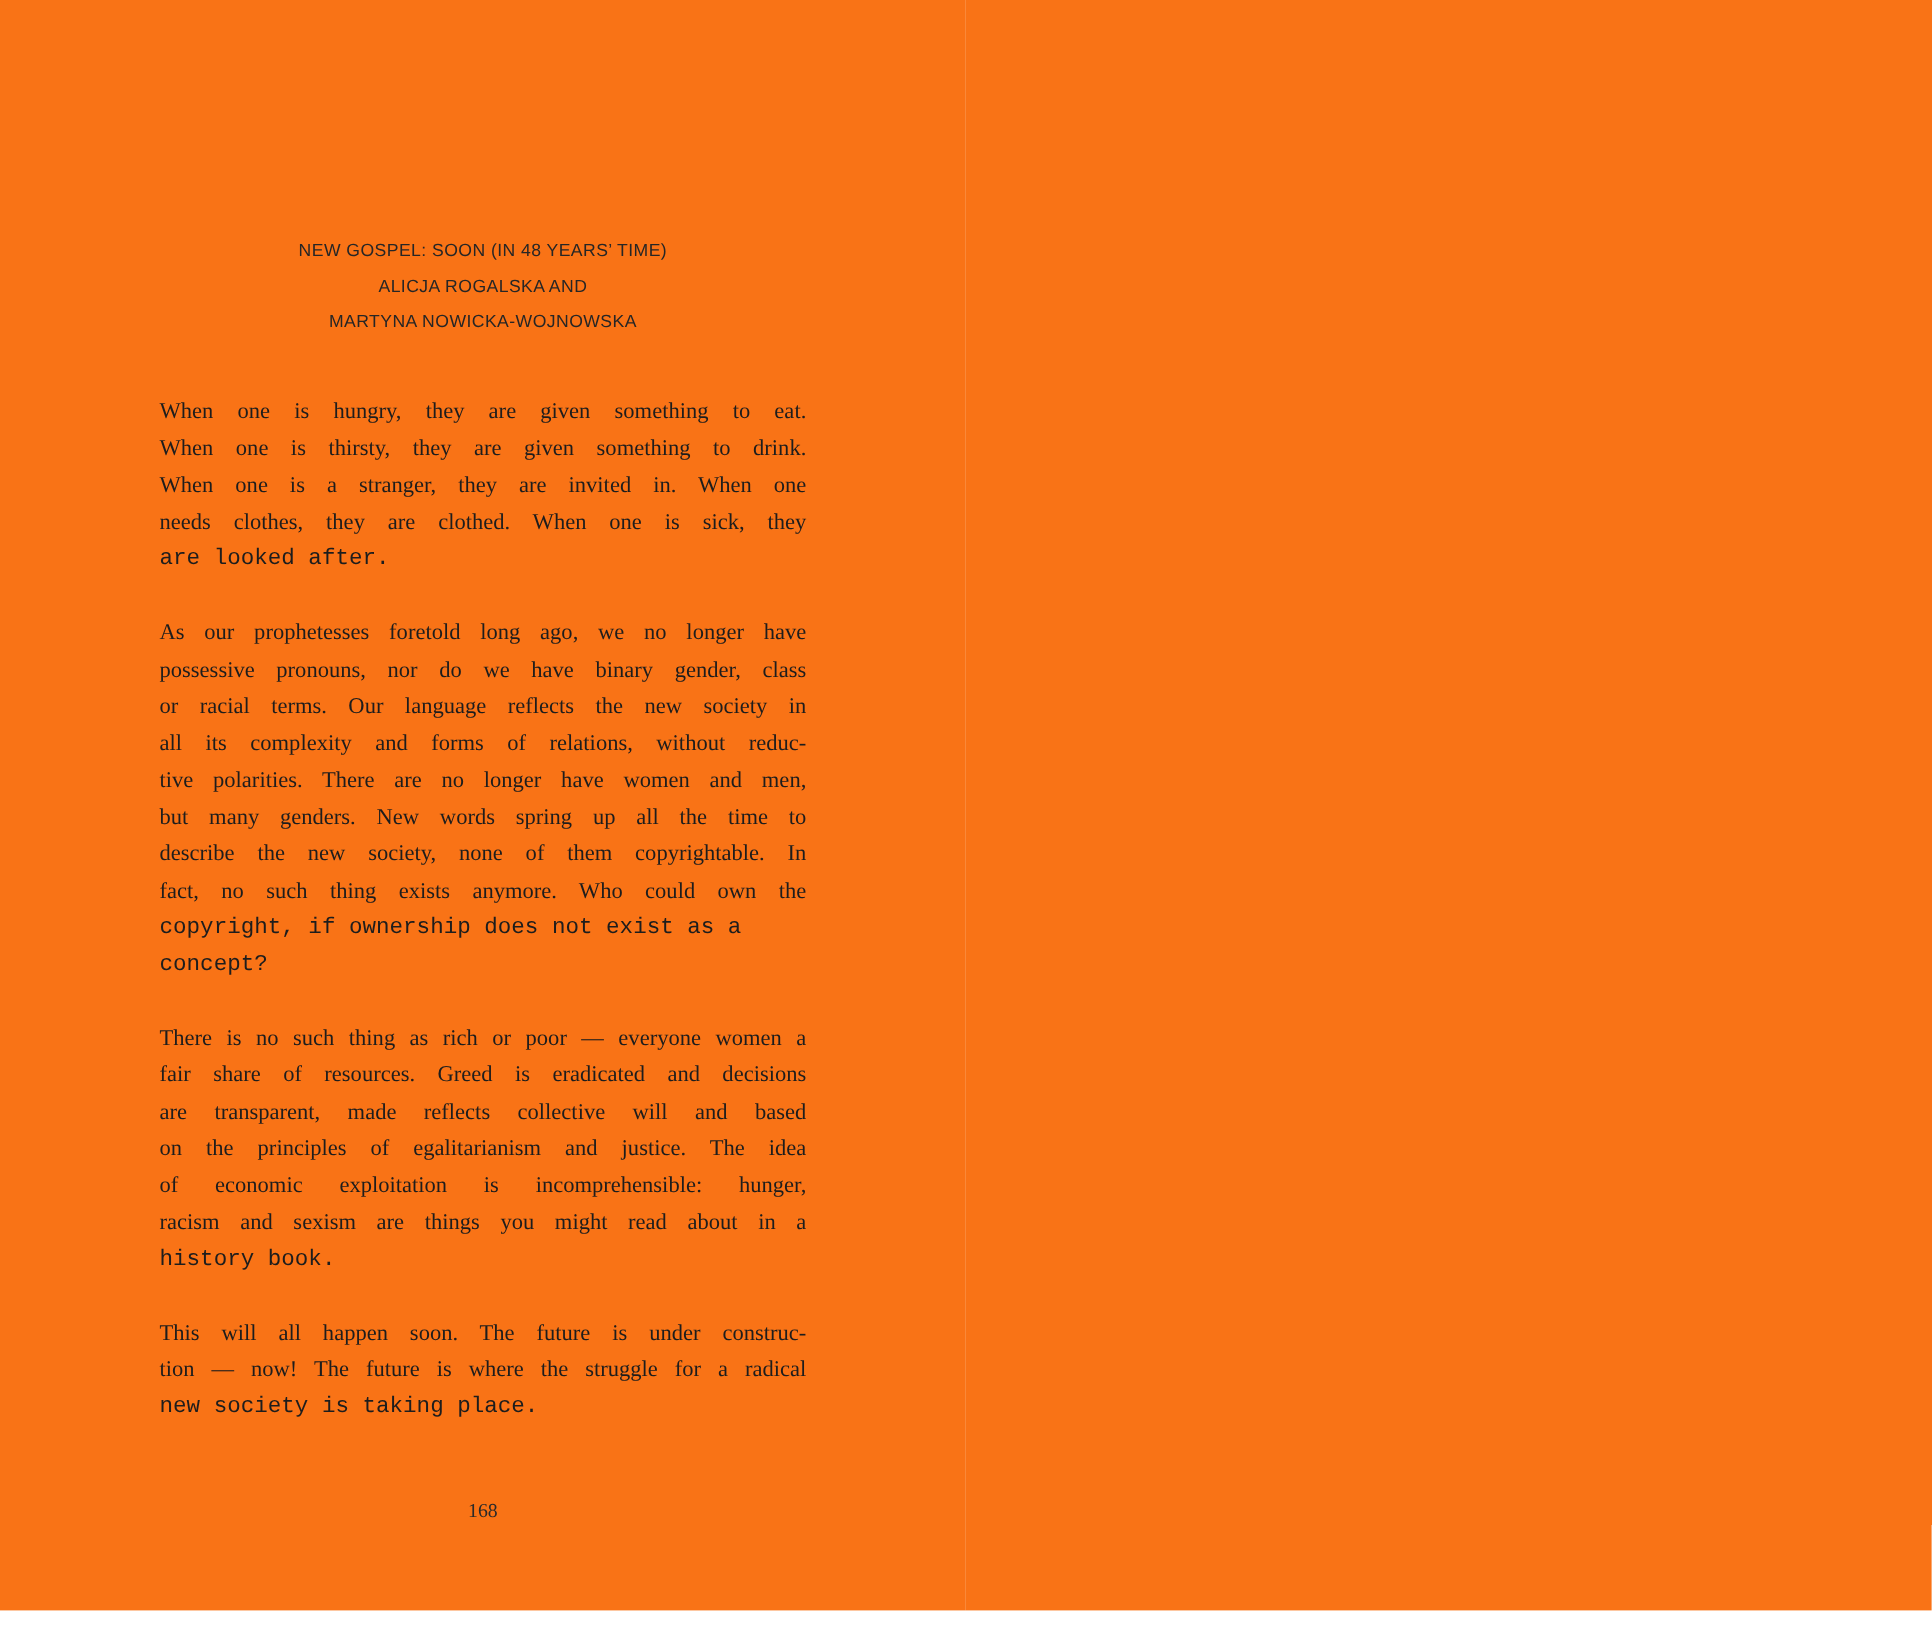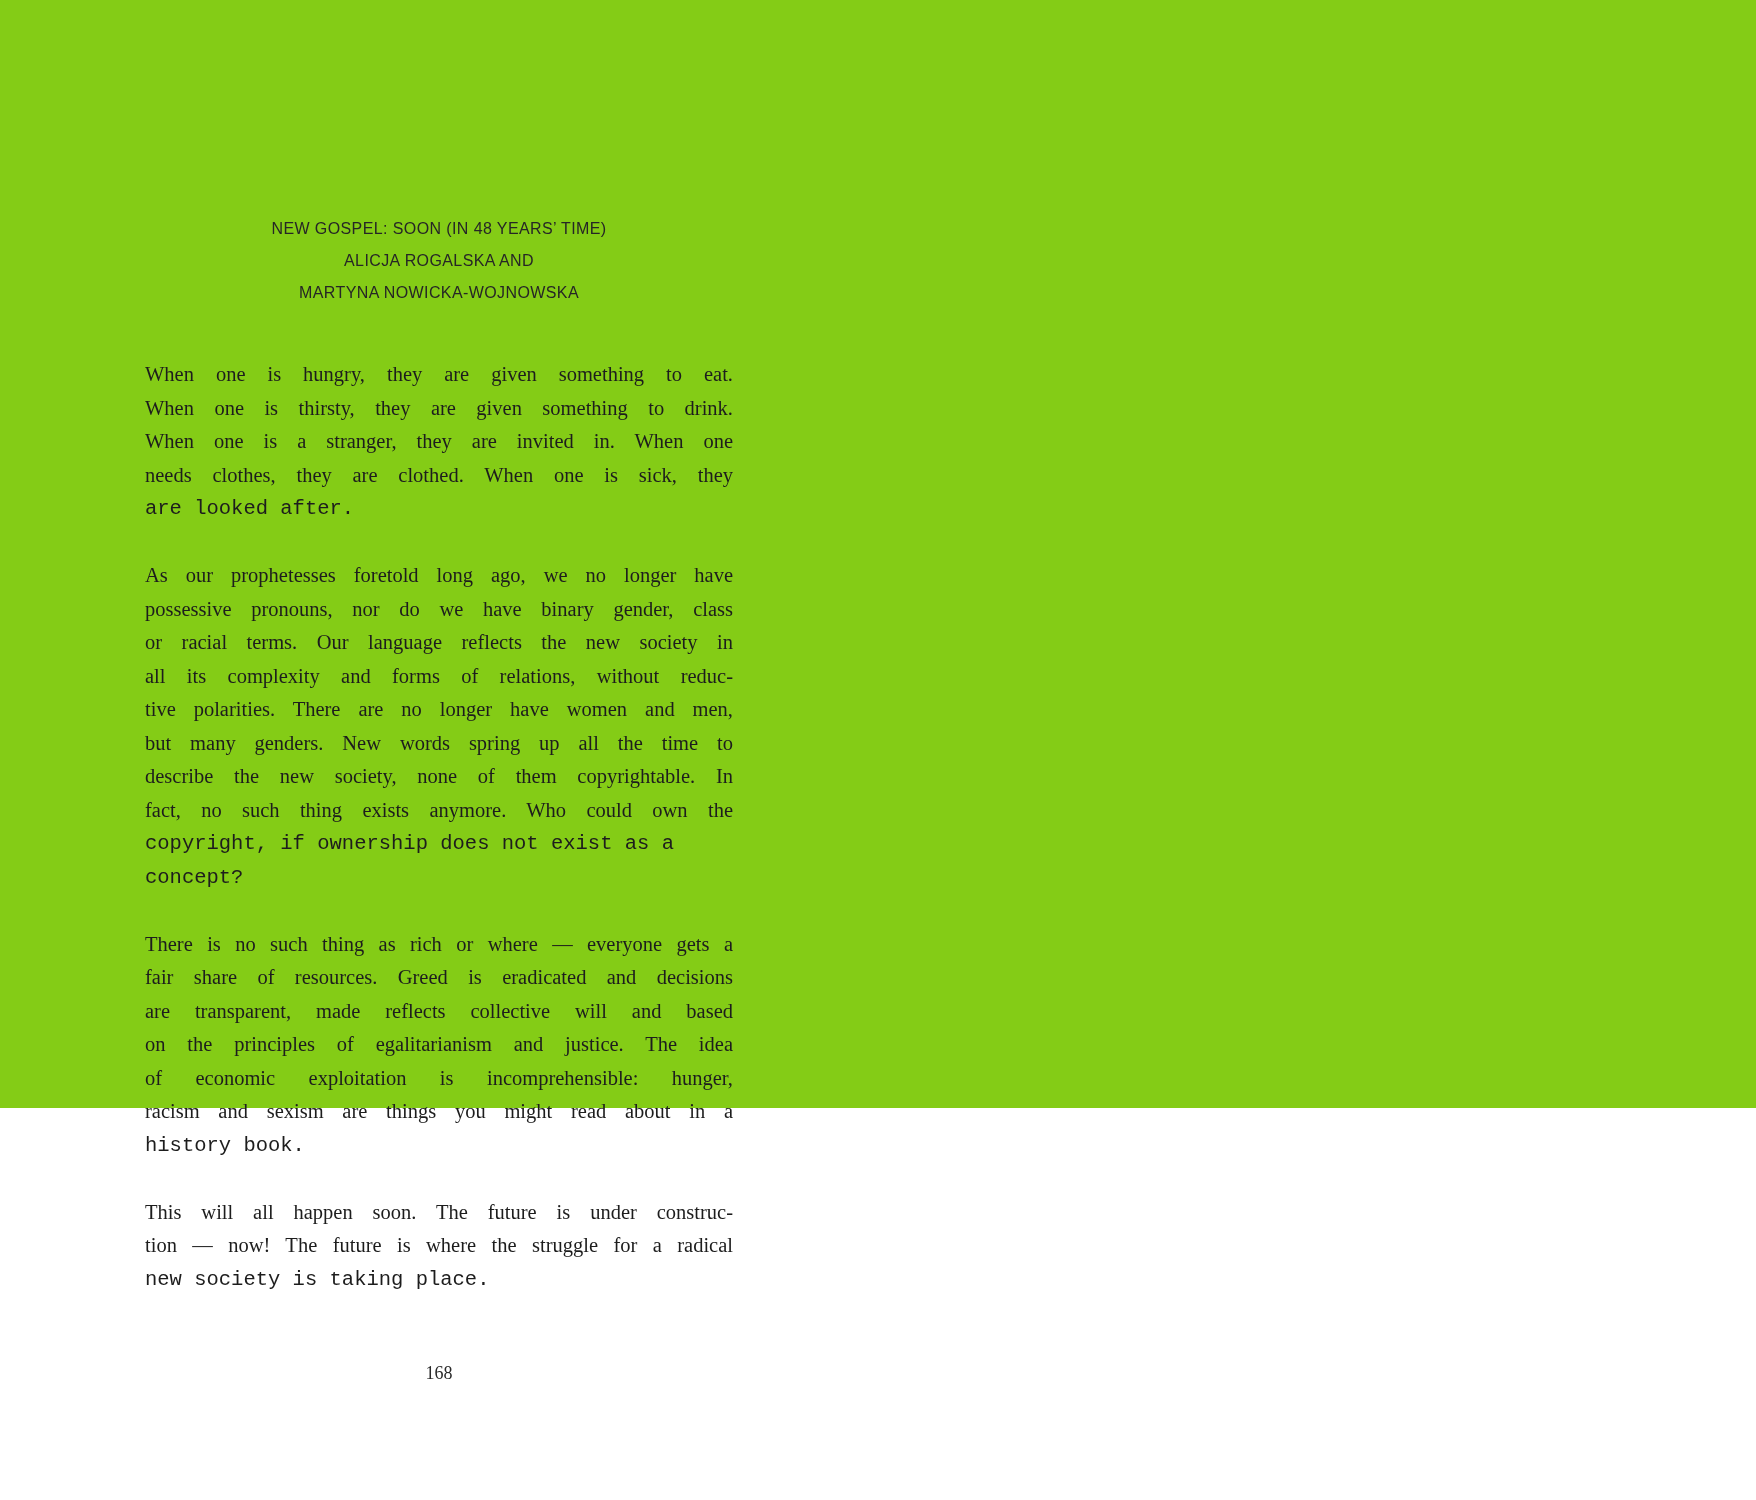--- a/index.html
+++ b/index.html
@@ -12,22 +12,22 @@
     width: 1756px;
     height: 1500px;
     overflow: hidden;
     font-family: "Liberation Serif", serif;
     color: #1d1d1d;
   }
   .page {
     position: absolute;
     top: 0;
     width: 878px;
-    height: 1108px;
-    background: #84cc16;
+    height: 1464px;
+    background: #f97316;
   }
   #page-left  { left: 0; }
   #page-right { left: 878px; }
 
   
   .title-block {
     position: absolute;
     left: 145px;
     top: 213px;
     width: 588px;
@@ -98,21 +98,21 @@
         <div class="text-line">possessive pronouns, nor do we have binary gender, class</div>
         <div class="text-line">or racial terms. Our language reflects the new society in</div>
         <div class="text-line">all its complexity and forms of relations, without reduc-</div>
         <div class="text-line">tive polarities. There are no longer have women and men,</div>
         <div class="text-line">but many genders. New words spring up all the time to</div>
         <div class="text-line">describe the new society, none of them copyrightable. In</div>
         <div class="text-line">fact, no such thing exists anymore. Who could own the</div>
         <div class="text-line last-line">copyright, if ownership does not exist as a concept?</div>
       </div>
       <div class="paragraph">
-        <div class="text-line">There is no such thing as rich or where — everyone gets a</div>
+        <div class="text-line">There is no such thing as rich or poor — everyone women a</div>
         <div class="text-line">fair share of resources. Greed is eradicated and decisions</div>
         <div class="text-line">are transparent, made reflects collective will and based</div>
         <div class="text-line">on the principles of egalitarianism and justice. The idea</div>
         <div class="text-line">of economic exploitation is incomprehensible: hunger,</div>
         <div class="text-line">racism and sexism are things you might read about in a</div>
         <div class="text-line last-line">history book.</div>
       </div>
       <div class="paragraph">
         <div class="text-line">This will all happen soon. The future is under construc-</div>
         <div class="text-line">tion — now! The future is where the struggle for a radical</div>

